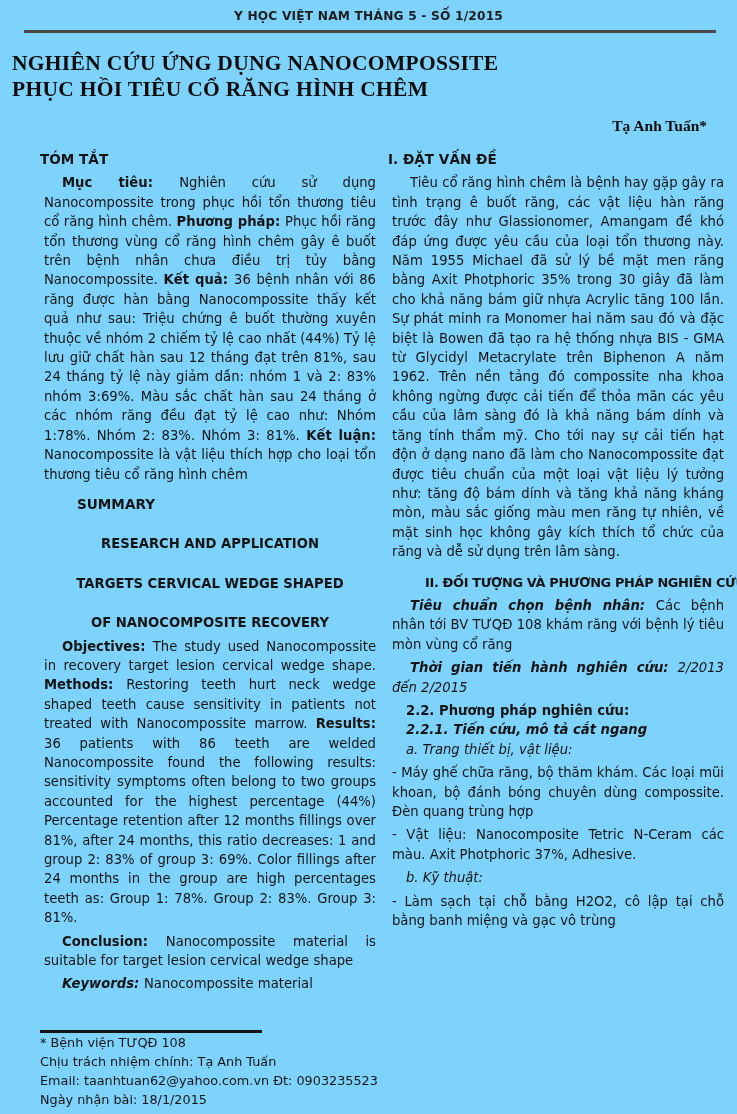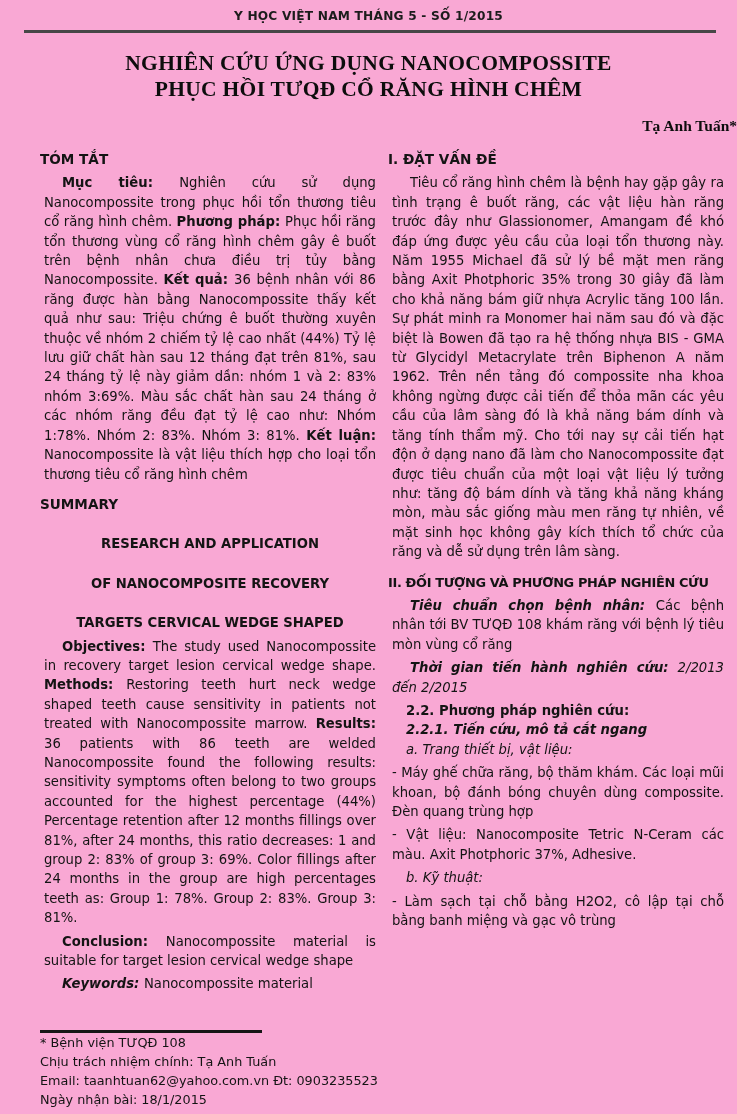--- a/index.html
+++ b/index.html
@@ -1,49 +1,50 @@
 <!DOCTYPE html>
 <html><head>
 <meta charset="utf-8">
 <style>
   html,body{margin:0;padding:0;background:#e8e8e8;}
   .page{
     position:relative;
     width:737px;height:1114px;
-    background:#f9a8d4;
+    background:#7dd3fc;
     overflow:hidden;
     box-sizing:border-box;
     font-family:"DejaVu Sans","Liberation Sans",sans-serif;
     color:#111;
   }
   .jheader{
     margin-top:9px;
     text-align:center;
     font-size:12.2px;
     font-weight:bold;
     letter-spacing:.2px;
     color:#1c1c1c;
   }
   .hrule{
     margin:7px 21px 0 24px;
     height:3px;
     background:#474747;
   }
   .title{
-    margin:17px 0 0 0;
-    text-align:center;
+    margin:17px 0 0 12px;
+    text-align:left;
     font-family:"Liberation Serif","DejaVu Serif",serif;
     font-weight:bold;
     font-size:21.5px;
     line-height:26px;
     letter-spacing:.3px;
     color:#0d0d0d;
   }
   .author{
     margin-top:15px;
+    padding-right:30px;
     text-align:right;
     font-family:"Liberation Serif","DejaVu Serif",serif;
     font-weight:bold;
     font-size:15.5px;
     color:#0d0d0d;
   }
   .columns{
     display:flex;
     margin-top:15px;
     padding-left:40px;
@@ -54,21 +55,21 @@
     width:340px;
     flex:0 0 340px;
     font-size:13.2px;
     line-height:19.4px;
     color:#141414;
   }
   .col p{margin:4px;}
   .just{text-align:justify;}
   .ind{text-indent:18px;}
   .h1{font-weight:bold;font-size:13.6px;}
-  .mt{margin-top:11px;}
+  .mt{margin-top:11px;margin-left:37px;}
   .s2{font-size:12.9px;letter-spacing:-.35px;white-space:nowrap;}
   .h2{font-weight:bold;}
   .ctr{text-align:center;font-weight:bold;margin-top:20px;}
   .seg-b{font-weight:bold;}
   .seg-i{font-style:italic;}
   .seg-bi{font-weight:bold;font-style:italic;}
   .fnsep{
     margin-top:36px;
     width:222px;
     border-top:3px solid #161616;
@@ -86,34 +87,34 @@
   }
 </style>
 </head>
 <body>
 
 <div class="page">
 
   <div class="jheader">Y HỌC VIỆT NAM THÁNG 5 - SỐ 1/2015</div>
   <div class="hrule"></div>
 
-  <h1 class="title"><span>NGHIÊN CỨU ỨNG DỤNG NANOCOMPOSSITE</span><br><span>PHỤC HỒI TƯQĐ CỔ RĂNG HÌNH CHÊM</span></h1>
+  <h1 class="title"><span>NGHIÊN CỨU ỨNG DỤNG NANOCOMPOSSITE</span><br><span>PHỤC HỒI TIÊU CỔ RĂNG HÌNH CHÊM</span></h1>
 
   <div class="author">Tạ Anh Tuấn*</div>
 
   <div class="columns">
 
     <div class="col">
       <div class="h1">TÓM TẮT</div>
       <p class="just ind"><span class="seg-b">Mục tiêu: </span><span>Nghiên cứu sử dụng Nanocompossite trong phục hồi tổn thương tiêu cổ răng hình chêm. </span><span class="seg-b">Phương pháp: </span><span>Phục hồi răng tổn thương vùng cổ răng hình chêm gây ê buốt trên bệnh nhân chưa điều trị tủy bằng Nanocompossite. </span><span class="seg-b">Kết quả: </span><span>36 bệnh nhân với 86 răng được hàn bằng Nanocompossite thấy kết quả như sau: Triệu chứng  ê buốt thường xuyên thuộc về nhóm 2 chiếm tỷ lệ cao nhất (44%) Tỷ lệ lưu giữ chất hàn sau 12 tháng đạt trên 81%, sau 24 tháng tỷ lệ này giảm dần: nhóm 1 và 2: 83% nhóm 3:69%. Màu sắc chất hàn sau 24 tháng ở các nhóm răng đều đạt tỷ lệ cao như: Nhóm 1:78%. Nhóm 2: 83%. Nhóm 3: 81%. </span><span class="seg-b">Kết luận: </span><span>Nanocompossite là vật liệu thích hợp cho loại tổn thương tiêu cổ răng hình chêm</span></p>
 
       <div class="h1 mt">SUMMARY</div>
       <div class="ctr">RESEARCH AND APPLICATION</div>
+      <div class="ctr">TARGETS CERVICAL WEDGE SHAPED</div>
       <div class="ctr">OF NANOCOMPOSITE RECOVERY</div>
-      <div class="ctr">TARGETS CERVICAL WEDGE SHAPED</div>
 
       <p class="just ind"><span class="seg-b">Objectives: </span><span>The study used Nanocompossite in recovery target lesion cervical wedge shape. </span><span class="seg-b">Methods: </span><span>Restoring teeth hurt neck wedge shaped teeth cause sensitivity in patients not treated with Nanocompossite marrow. </span><span class="seg-b">Results: </span><span>36 patients with 86 teeth are welded Nanocompossite found the following results: sensitivity symptoms often belong to two groups accounted for the highest percentage (44%) Percentage retention after 12 months fillings over 81%, after 24 months, this ratio decreases: 1 and group 2: 83% of group 3: 69%. Color fillings after 24 months in the group are high percentages teeth as: Group 1: 78%. Group 2: 83%. Group 3: 81%.</span></p>
       <p class="just ind"><span class="seg-b">Conclusion: </span><span>Nanocompossite material is suitable for target lesion cervical wedge shape</span></p>
       <p class="ind"><span class="seg-bi">Keywords: </span><span>Nanocompossite material</span></p>
 
       <div class="fnsep"></div>
       <div class="fn">
         <div>* Bệnh viện TƯQĐ 108</div>
         <div>Chịu trách nhiệm chính: Tạ Anh Tuấn</div>
         <div>Email: taanhtuan62@yahoo.com.vn Đt: 0903235523</div>

